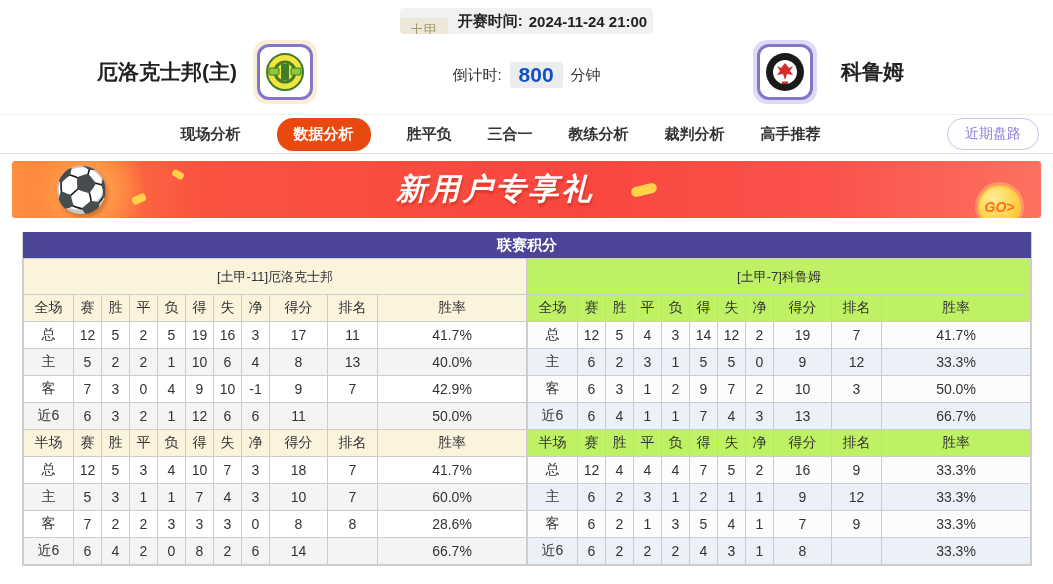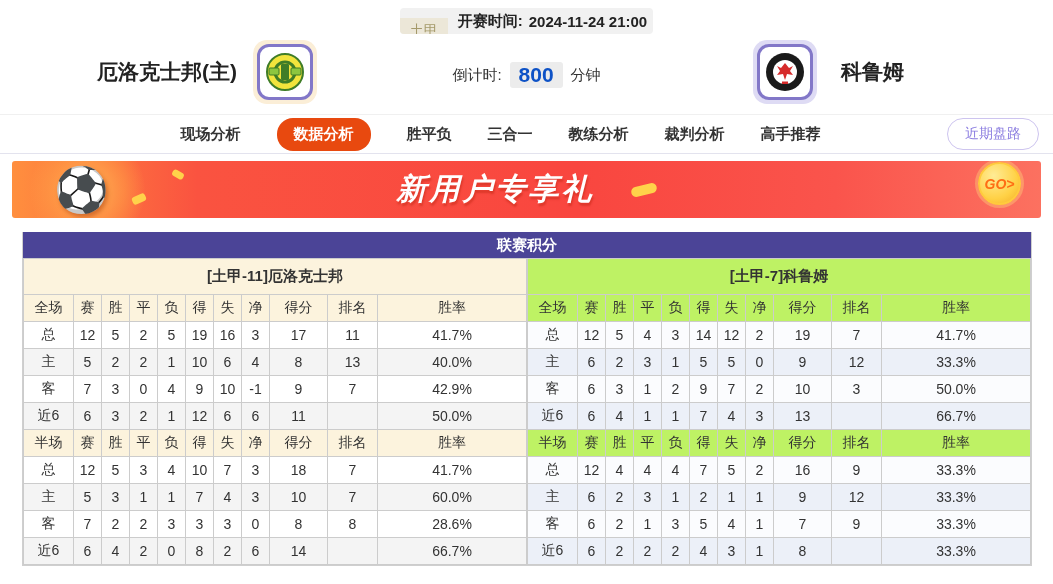--- a/index.html
+++ b/index.html
@@ -39,33 +39,33 @@
   .banner { margin:7px 12px 0; height:57px; border-radius:3px; position:relative; overflow:hidden; display:flex; align-items:center;
             background:linear-gradient(90deg,#ff8f3e 0%,#fa5340 18%,#f9463f 55%,#fa544c 80%,#fc7160 100%); }
   .banner-glow { position:absolute; left:18px; top:-28px; width:115px; height:115px; border-radius:50%;
                  background:radial-gradient(circle,#ffb253 0%,rgba(255,160,70,0.55) 45%,rgba(255,140,60,0) 72%); }
   .football { position:absolute; left:42px; top:1px; font-size:44px; line-height:55px; filter:drop-shadow(2px 3px 2px rgba(150,40,0,.4)); }
   .confetti1 { position:absolute; left:120px; top:34px; width:14px; height:8px; background:#ffd24a; border-radius:3px; transform:rotate(-24deg); }
   .confetti2 { position:absolute; left:160px; top:10px; width:12px; height:7px; background:#ffd24a; border-radius:3px; transform:rotate(30deg); }
   .banner-text { margin:12px auto; white-space:nowrap; font-size:30px; font-weight:bold; font-style:italic; color:#fff;
                  letter-spacing:3px; text-shadow:1px 3px 2px rgba(170,25,0,0.35); display:flex; gap:34px; align-items:center; }
   .swoosh { width:26px; height:10px; background:#ffd24a; border-radius:6px; transform:rotate(-14deg); margin-left:2px; }
-  .go-btn { position:absolute; right:20px; top:1px; width:43px; height:43px; border-radius:50%;
+  .go-btn { position:absolute; right:20px; top:24px; width:43px; height:43px; border-radius:50%;
             background:radial-gradient(circle at 35% 30%,#ffec96,#ffd145 62%,#f3ae29); border:2px solid #ffca3d;
             box-shadow:0 0 0 3px rgba(255,225,130,.35); color:#ff6d14; font-weight:bold; font-style:italic;
             display:flex; align-items:center; justify-content:center; font-size:14px; cursor:pointer; }
 
   
   .league-table { margin:14px 21px 0 22px; border:1px solid #cfcfcf; border-top:none; }
   .table-title { background:#4b4497; color:#fff; font-weight:bold; font-size:15px; text-align:center; height:26px; line-height:26px; }
   .tables { display:flex; }
   .half { width:50%; }
   .half table { width:100%; border-collapse:collapse; table-layout:fixed; font-size:14px; }
   .half td { border:1px solid #ccc; text-align:center; height:27px; color:#333; overflow:hidden; }
-  .team-title-row td { height:36px; font-weight:bold; font-size:15px; }
+  .team-title-row td { height:36px; font-weight:normal; font-size:13px; }
   .home-half .team-title-row td, .home-half .hdr td { background:#fcf3dd; }
   .away-half .team-title-row td, .away-half .hdr td { background:#bef264; }
   .home-half tr.alt1 td { background:#f4f4f4; }
   .away-half tr.alt0 td { background:#fbfcfe; }
   .away-half tr.alt1 td { background:#ecf0f8; }
   .lbl-red { color:#d42222; }
   .lbl-blue { color:#1838cc; }
 </style>
 </head>
 <body>

